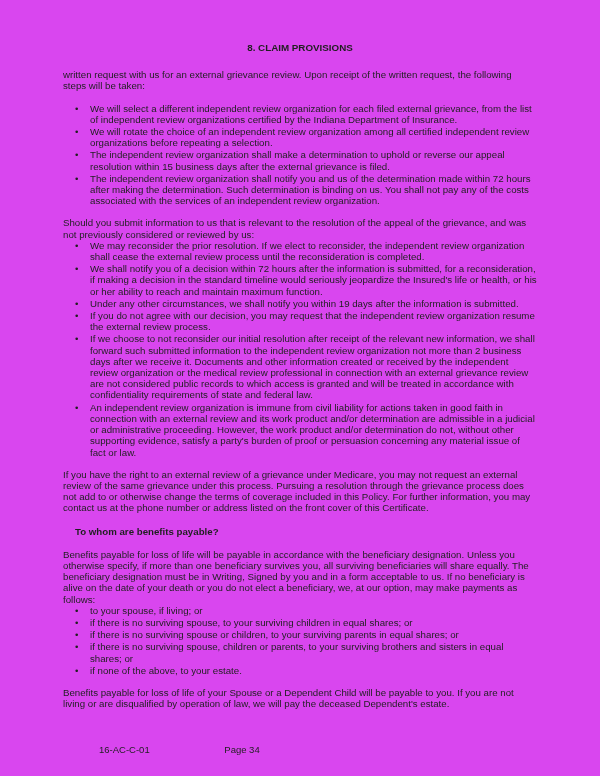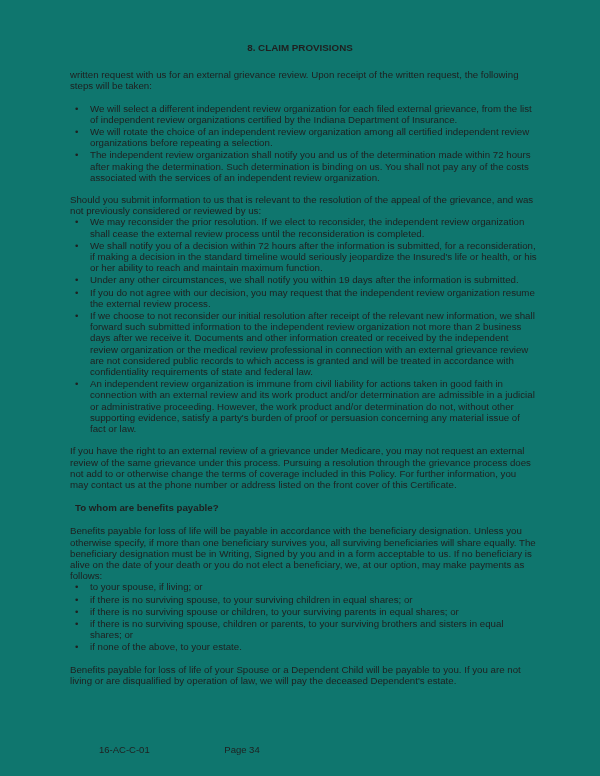--- a/index.html
+++ b/index.html
@@ -4,42 +4,42 @@
 <style>
   html, body {
     margin: 0;
     padding: 0;
     background: #ffffff;
   }
   .page {
     position: relative;
     width: 600px;
     height: 776px;
-    background: #0f766e;
+    background: #d946ef;
     overflow: hidden;
     font-family: "Liberation Sans", "DejaVu Sans", sans-serif;
     color: #1f1f1f;
   }
   .doc {
     position: absolute;
     left: 63px;
     top: 42px;
     width: 474px;
     font-size: 9.7px;
     line-height: 11.2px;
     text-align: left;
   }
   .title {
     text-align: center;
     font-weight: bold;
     font-size: 9.8px;
     margin: 0 0 16px 0;
   }
   p {
-    margin: 0 0 11px 7px;
+    margin: 0 0 11px 0;
   }
   p.tight {
     margin-bottom: 0;
   }
   .heading {
     font-weight: bold;
     margin: 12px;
   }
   ul.blist {
     list-style: none;
@@ -85,20 +85,21 @@
 <div class="page">
   <div class="doc">
 
     <div class="title">8. CLAIM PROVISIONS</div>
 
     <p>written request with us for an external grievance review. Upon receipt of the written request, the following steps will be taken:</p>
 
     <ul class="blist">
       <li>We will select a different independent review organization for each filed external grievance, from the list of independent review organizations certified by the Indiana Department of Insurance.</li>
       <li>We will rotate the choice of an independent review organization among all certified independent review organizations before repeating a selection.</li>
+      <li>The independent review organization shall make a determination to uphold or reverse our appeal resolution within 15 business days after the external grievance is filed.</li>
       <li>The independent review organization shall notify you and us of the determination made within 72 hours after making the determination. Such determination is binding on us. You shall not pay any of the costs associated with the services of an independent review organization.</li>
     </ul>
 
     <p class="tight">Should you submit information to us that is relevant to the resolution of the appeal of the grievance, and was not previously considered or reviewed by us:</p>
 
     <ul class="blist">
       <li>We may reconsider the prior resolution. If we elect to reconsider, the independent review organization shall cease the external review process until the reconsideration is completed.</li>
       <li>We shall notify you of a decision within 72 hours after the information is submitted, for a reconsideration, if making a decision in the standard timeline would seriously jeopardize the Insured's life or health, or his or her ability to reach and maintain maximum function.</li>
       <li>Under any other circumstances, we shall notify you within 19 days after the information is submitted.</li>
       <li>If you do not agree with our decision, you may request that the independent review organization resume the external review process.</li>

